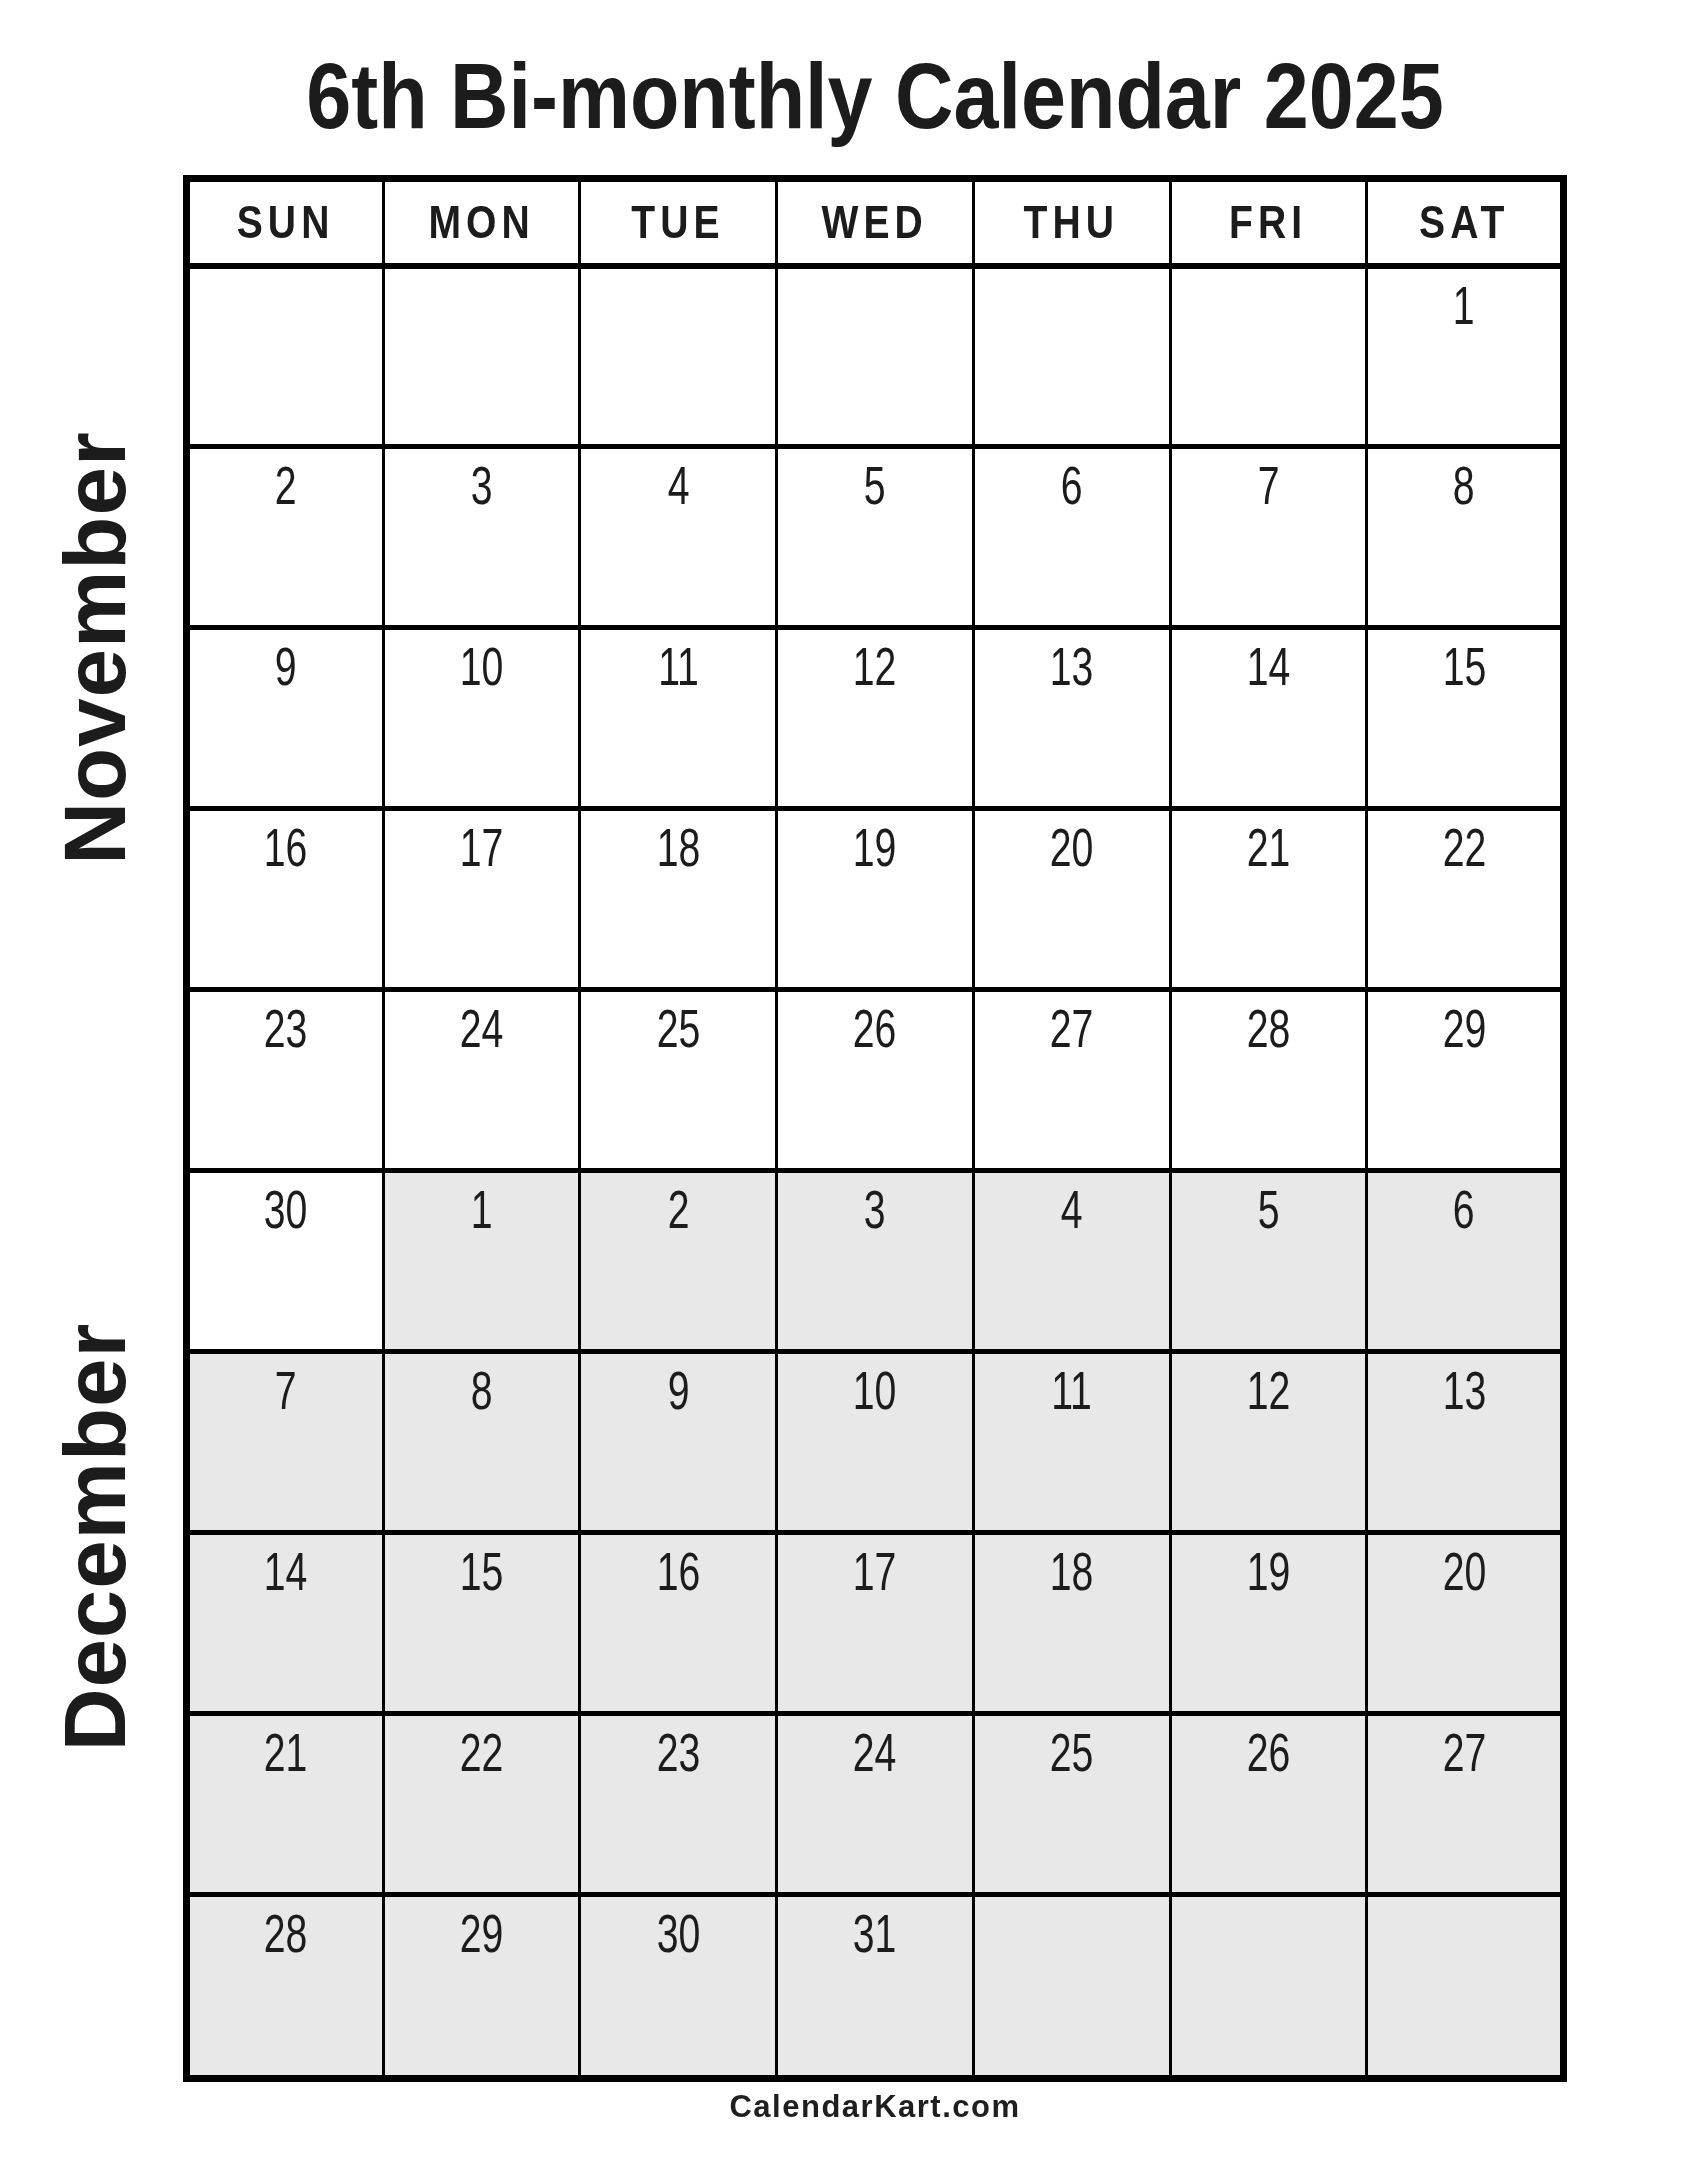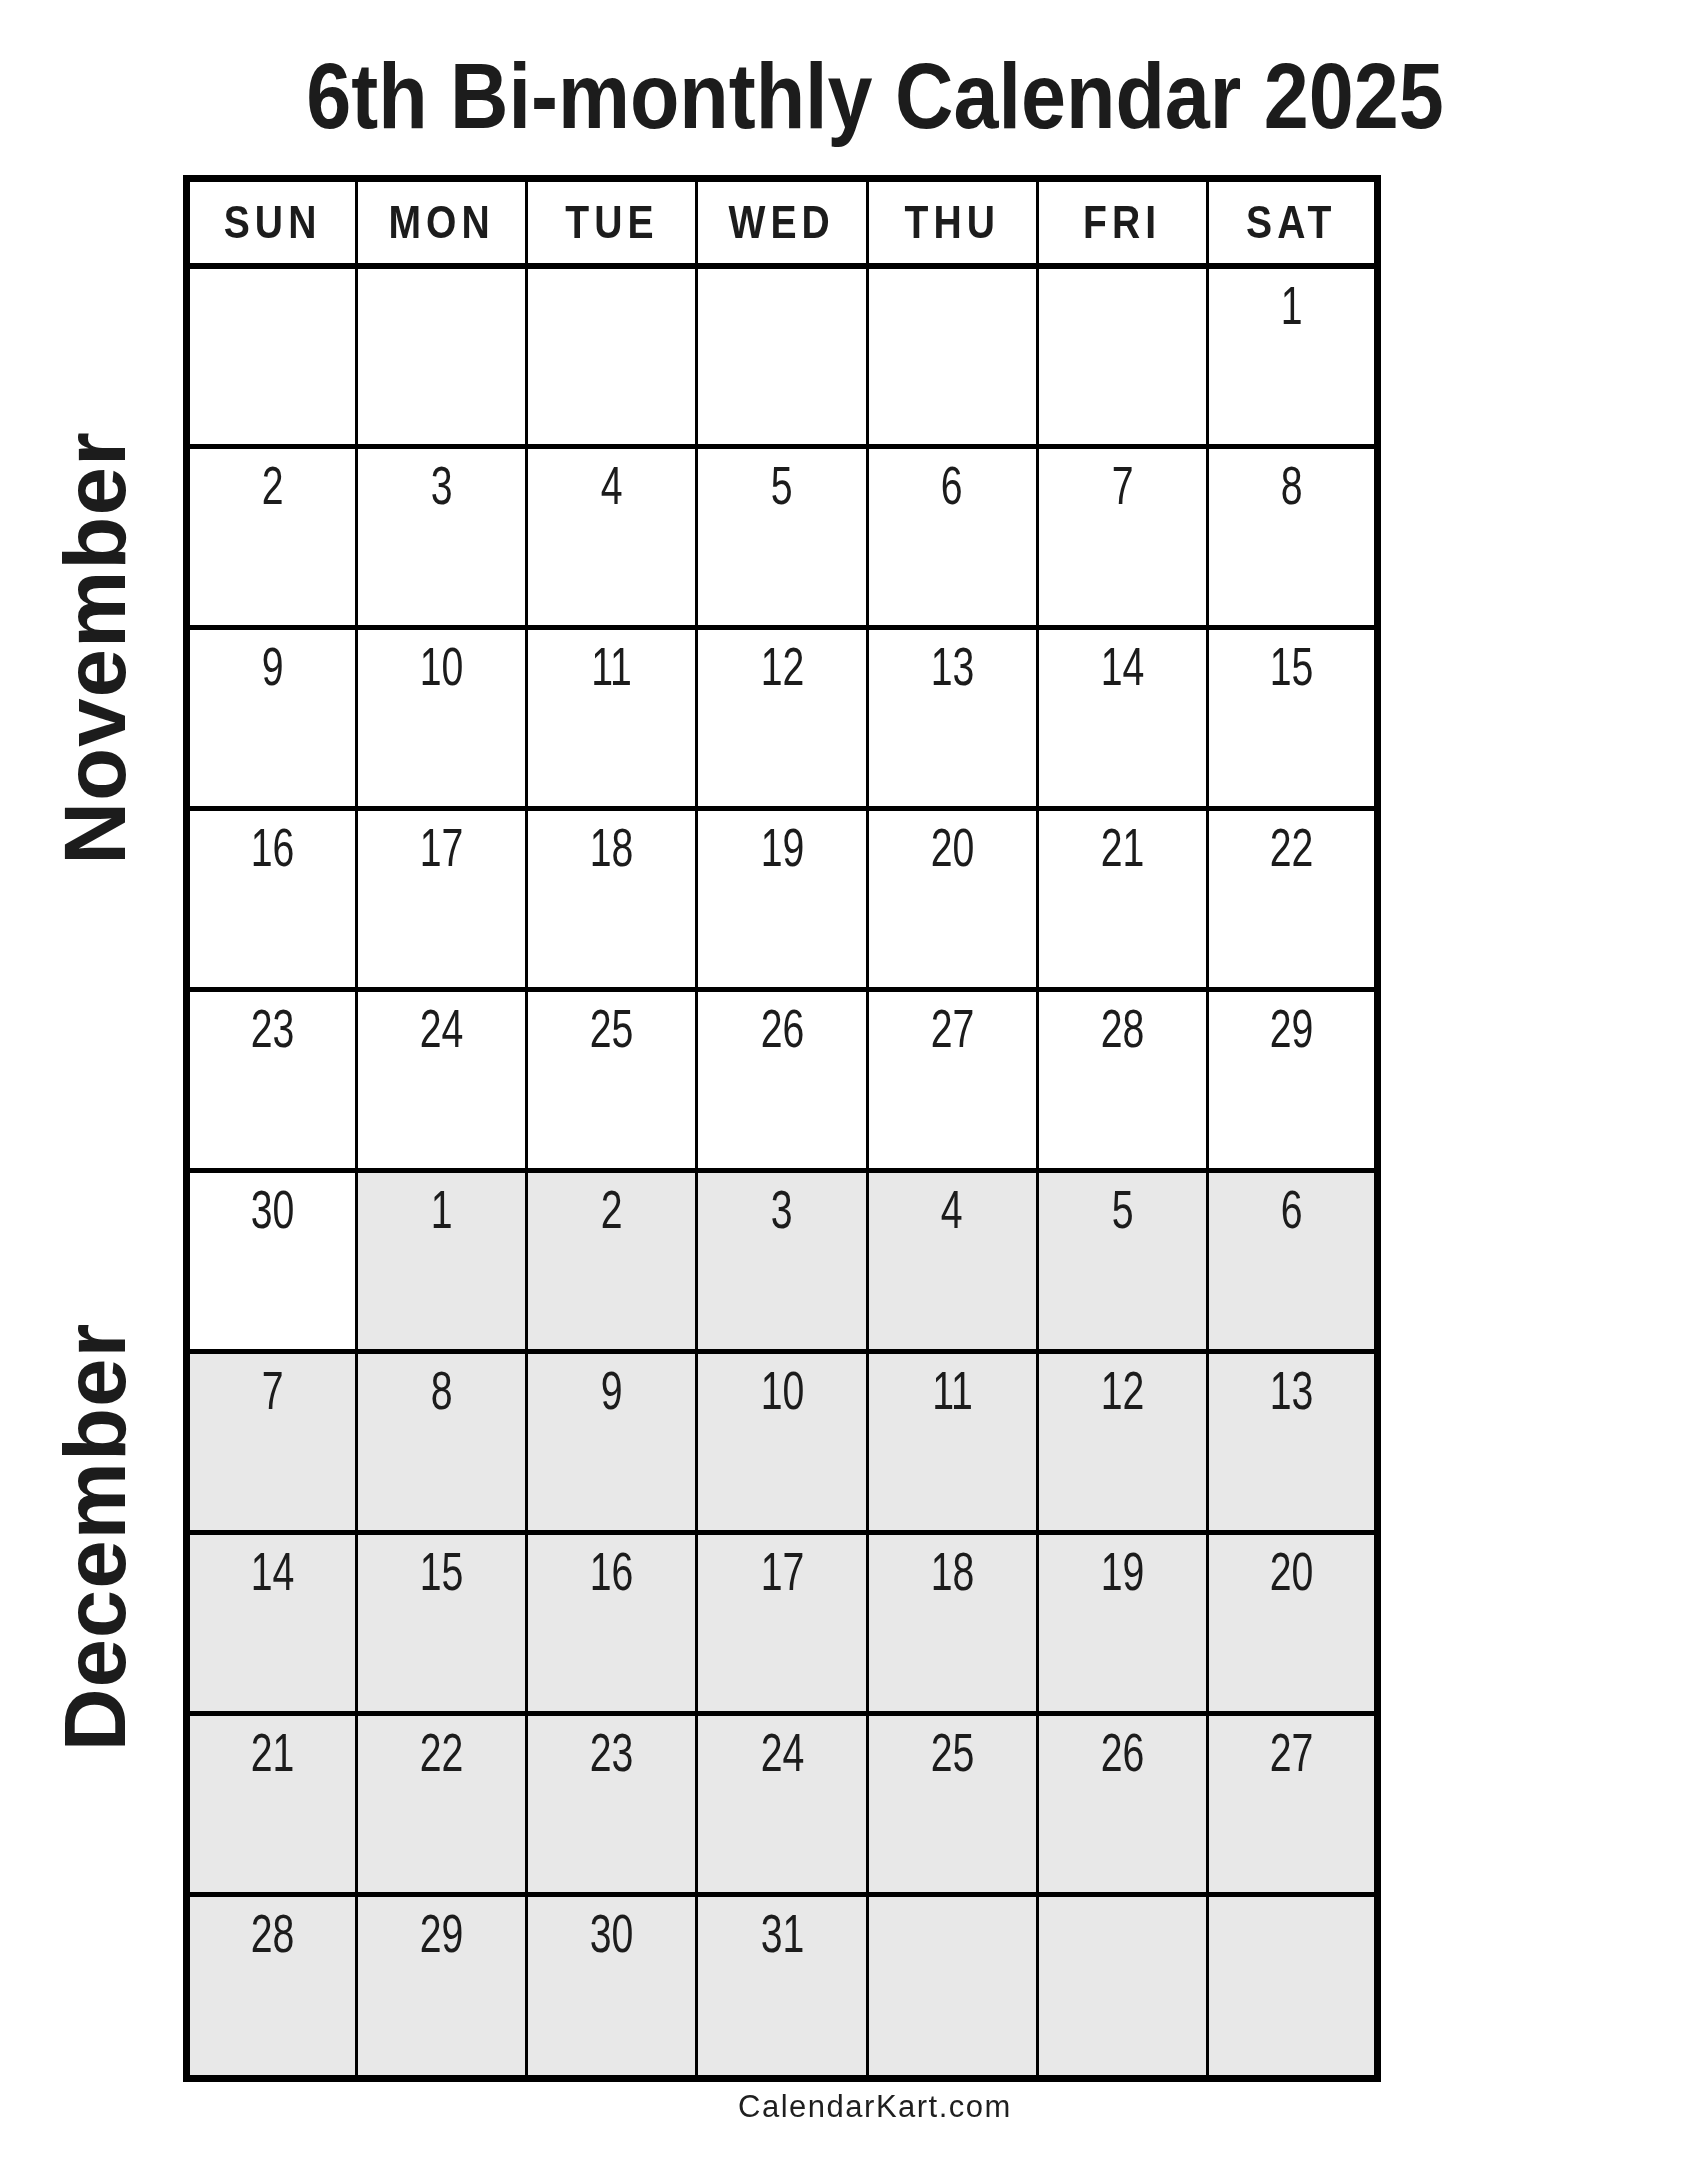--- a/index.html
+++ b/index.html
@@ -27,21 +27,21 @@
     letter-spacing:0px;
     transform:scaleX(0.87);
     transform-origin:50% 50%;
     white-space:nowrap;
     color:var(--ink);
   }
 
   table.cal{
     position:absolute;
     left:183px;top:175px;
-    width:1198px;
+    width:1384px;
     border-collapse:collapse;
     table-layout:fixed;
     border:7px solid var(--line);
   }
   .cal th,.cal td{
     border-left:3px solid var(--line);
     border-right:3px solid var(--line);
     border-top:5px solid var(--line);
     border-bottom:5px solid var(--line);
     background:#ffffff;
@@ -91,21 +91,21 @@
     color:var(--ink);
   }
   .month-label.nov{left:95px;top:648px;}
   .month-label.dec{left:95px;top:1537px;}
 
   .footer{
     position:absolute;
     left:183px;top:2089px;width:1384px;
     text-align:center;
     font-size:31px;
-    font-weight:400;
+    font-weight:700;
     letter-spacing:1.5px;
     color:#1f1f1f;
   }
 </style>
 </head>
 <body>
 
 <div class="page-title">6th Bi-monthly Calendar 2025</div>
 
 <div class="month-label nov">November</div>

